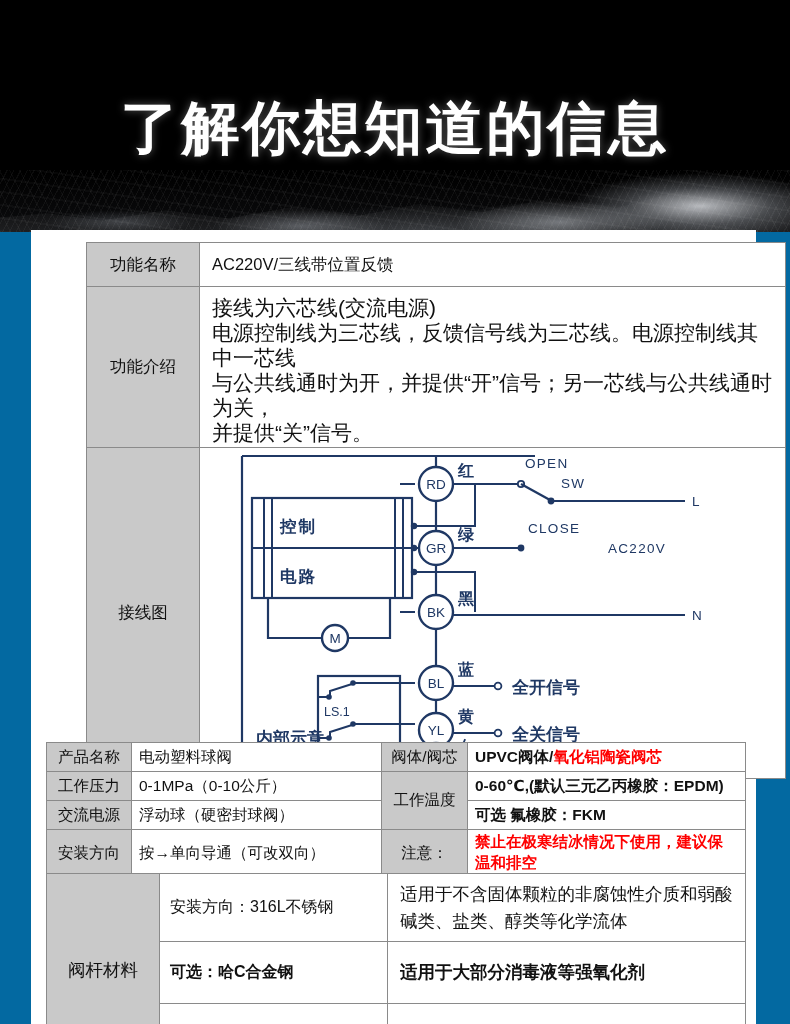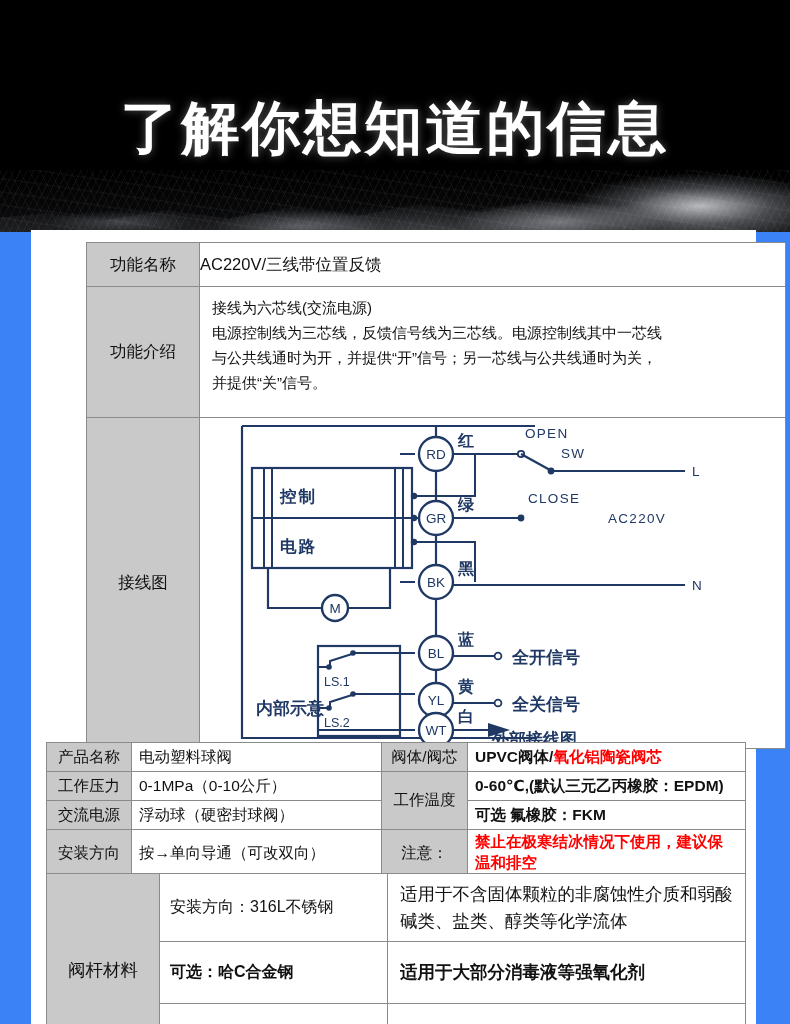--- a/index.html
+++ b/index.html
@@ -2,21 +2,21 @@
 <html><head>
 <meta charset="utf-8">
 <style>
   * { box-sizing: border-box; margin: 0; padding: 0; }
   html, body {
     width: 790px; height: 1024px;
     background: #000;
     font-family: "Liberation Sans", "DejaVu Sans", sans-serif;
     overflow: hidden;
   }
-  #page { position: relative; width: 790px; height: 1024px; background:#3b82f6; overflow: hidden; }
+  #page { position: relative; width: 790px; height: 1024px; background:#0369a1; overflow: hidden; }
 
   
   .hero {
     position: absolute; left: 0; top: 0; width: 790px; height: 232px;
     background:
       radial-gradient(ellipse 180px 46px at 700px 206px, rgba(225,228,233,.80) 0%, rgba(150,155,162,.38) 40%, rgba(0,0,0,0) 72%),
       radial-gradient(ellipse 150px 30px at 560px 222px, rgba(190,195,202,.55) 0%, rgba(0,0,0,0) 70%),
       radial-gradient(ellipse 120px 22px at 300px 226px, rgba(165,170,178,.42) 0%, rgba(0,0,0,0) 72%),
       radial-gradient(ellipse 100px 16px at 120px 222px, rgba(140,146,155,.32) 0%, rgba(0,0,0,0) 74%),
       radial-gradient(ellipse 210px 34px at 420px 231px, rgba(120,126,134,.30) 0%, rgba(0,0,0,0) 76%),
@@ -52,26 +52,26 @@
   }
 
   
   table { border-collapse: collapse; table-layout: fixed; }
   .tbl { position: absolute; left: 15px; width: 699px; }
   .tbl td { border: 1px solid #8a8a8a; vertical-align: middle; }
   .gray { background: #c9c9c9; }
   .lbl {
     text-align: center; color: #111; font-size: 16.5px;
   }
-  .val { background:#fff; color:#111; font-size: 16.5px; padding: 4px 0; }
+  .val { background:#fff; color:#111; font-size: 16.5px; padding: 4px 12px; }
 
   
   #table-func { top: 12px; margin-left: 40px; }
   #table-func .r1 { height: 44px; }
-  #table-func .desc { font-size: 15px; line-height: 25px; padding: 8px 12px 22px; }
+  #table-func .desc { font-size: 21px; line-height: 25px; padding: 8px 12px 2px; }
   #table-func .diagram-cell { height: 330px; padding: 0; background:#fff; }
 
   
   #table-spec { top: 512px; }
   #table-spec td { font-size: 15.5px; }
   #table-spec .lbl { font-size: 15.5px; }
   #table-spec .rowh { height: 29px; }
   #table-spec .val { padding: 2px 7px; }
   #table-spec .valb { font-weight: bold; }
   .red { color: #ff0000; }

